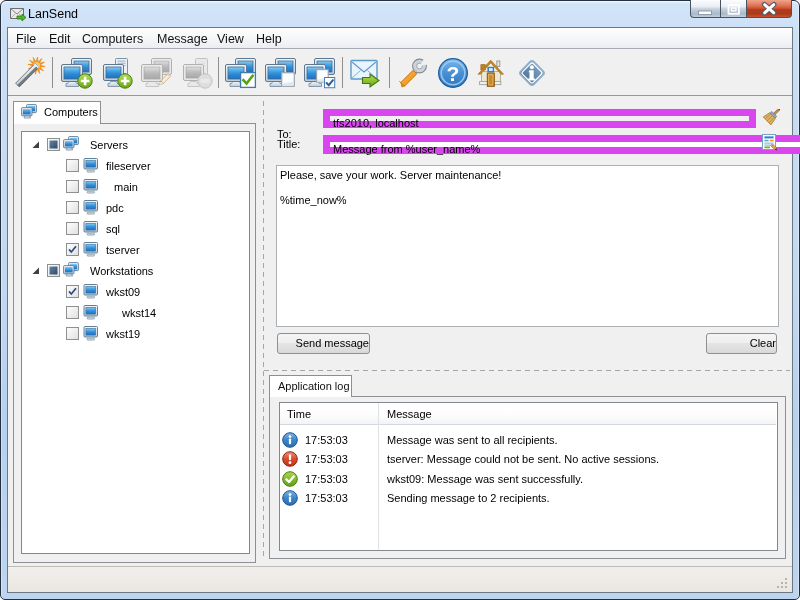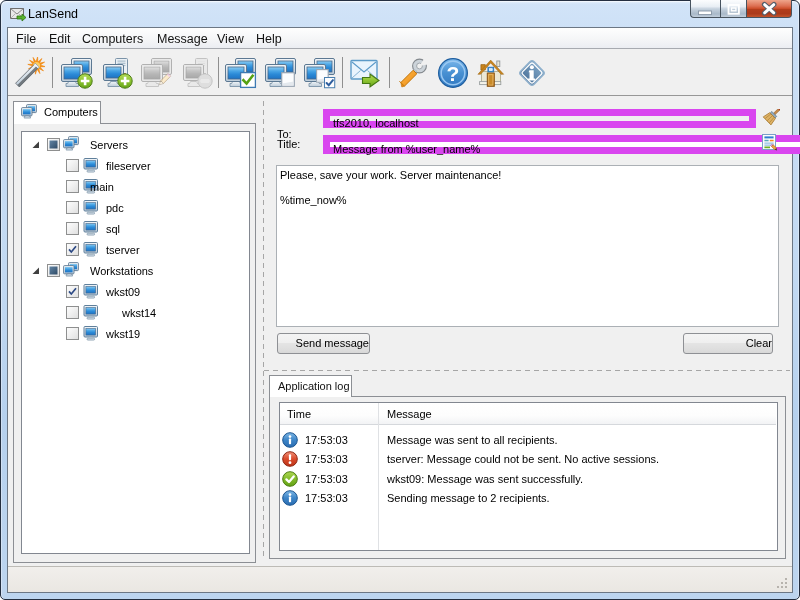--- a/index.html
+++ b/index.html
@@ -338,21 +338,21 @@
 <div class="cb" style="left:66px;top:159px"></div>
 <svg class="abs" style="left:83px;top:157px" width="16" height="16" viewBox="0 0 16 16">
     <use href="#mono16"></use>
   </svg>
 <span class="lbl" style="left:106px;top:160px">fileserver</span>
 
 <div class="cb" style="left:66px;top:180px"></div>
 <svg class="abs" style="left:83px;top:178px" width="16" height="16" viewBox="0 0 16 16">
     <use href="#mono16"></use>
   </svg>
-<span class="lbl" style="left:90px;top:181px">main</span>
+<span class="lbl" style="left:114px;top:181px">main</span>
 
 <div class="cb" style="left:66px;top:201px"></div>
 <svg class="abs" style="left:83px;top:199px" width="16" height="16" viewBox="0 0 16 16">
     <use href="#mono16"></use>
   </svg>
 <span class="lbl" style="left:106px;top:202px">pdc</span>
 
 <div class="cb" style="left:66px;top:222px"></div>
 <svg class="abs" style="left:83px;top:220px" width="16" height="16" viewBox="0 0 16 16">
     <use href="#mono16"></use>
@@ -411,21 +411,21 @@
     <span class="fieldtext">tfs2010, localhost</span>
   </div>
 <span class="lbl" style="left:277px;top:138px">Title:</span>
 <div id="ftitle" class="field">
     <span class="fieldtext">Message from %user_name%</span>
   </div>
 <div id="msgarea" class="abs">
     <div style="position:absolute;left:3px;top:3px">Please, save your work. Server maintenance!<br><br>%time_now%</div>
   </div>
 <div class="btn" style="left:277px;top:333px;width:93px">Send message</div>
-<div class="btn" style="left:683px;top:333px;width:90px">Clear</div>
+<div class="btn" style="left:706px;top:333px;width:71px">Clear</div>
 
 <svg class="abs" style="left:760px;top:109px" width="20" height="19" viewBox="0 0 20 19">
   <g transform="rotate(46 10 9)">
     <rect x="9" y="-4.4" width="2.1" height="7.6" fill="#c98b4b" stroke="#96662f" stroke-width="0.6"></rect>
     <rect x="8.8" y="-5.2" width="2.5" height="1.8" rx="0.7" fill="#b5452e" stroke="#8a2418" stroke-width="0.5"></rect>
     <rect x="6.6" y="3.1" width="6.9" height="2.5" fill="#93a9ba" stroke="#5e7a90" stroke-width="0.7"></rect>
     <path d="M6 5.5 h8.1 l1.5 7.6 H4.5 z" fill="#dfb366" stroke="#a77b35" stroke-width="0.8"></path>
     <path d="M7.7 5.7 L7 12.8 M10 5.7 L10 13 M12.3 5.7 L13 12.8" stroke="#b58a3c" stroke-width="0.8" fill="none"></path>
   </g>
 </svg>

